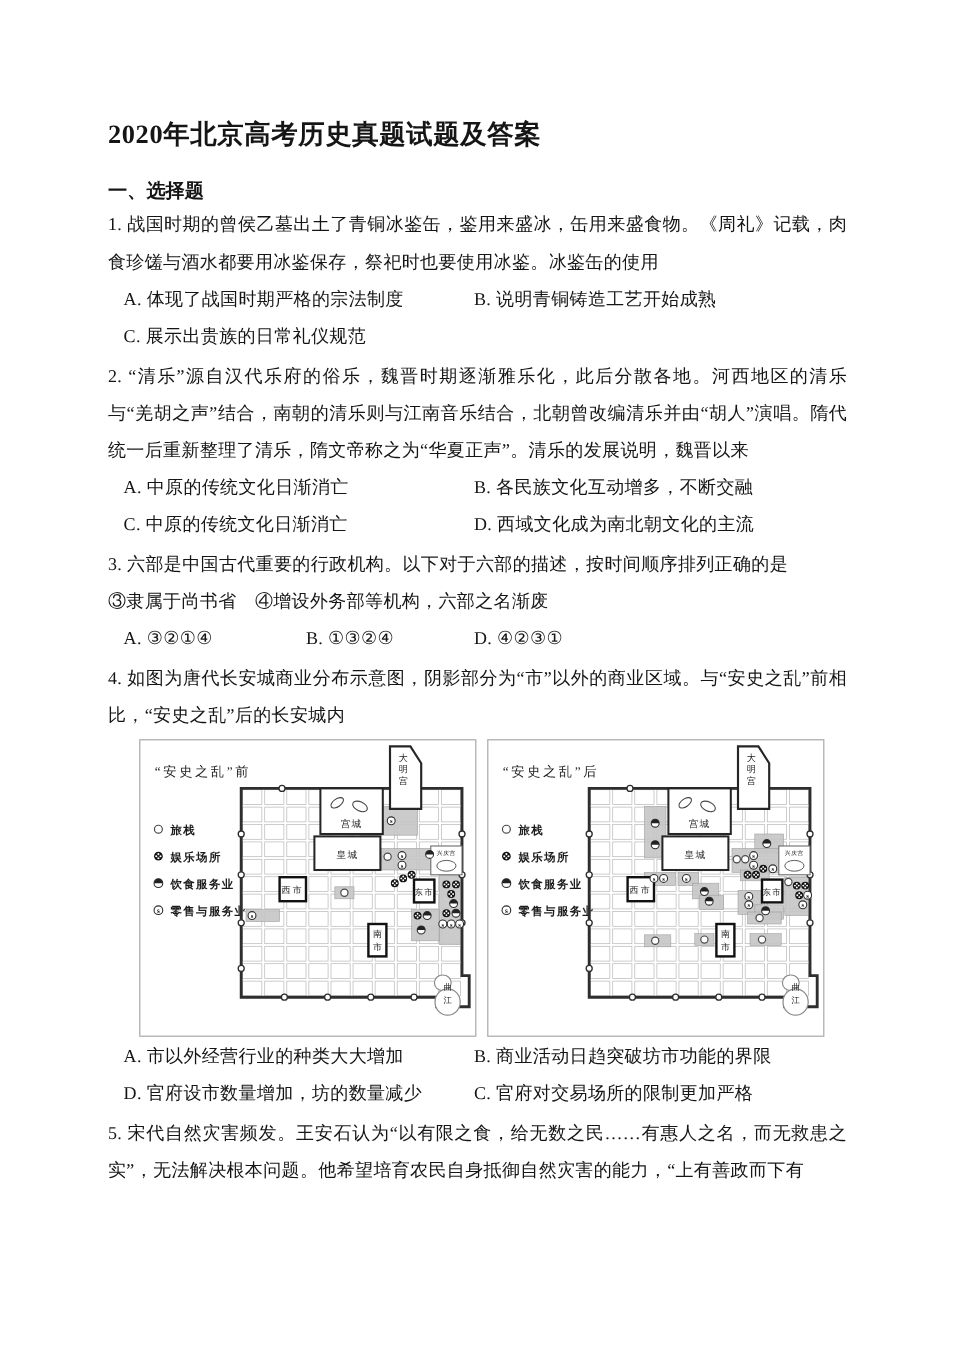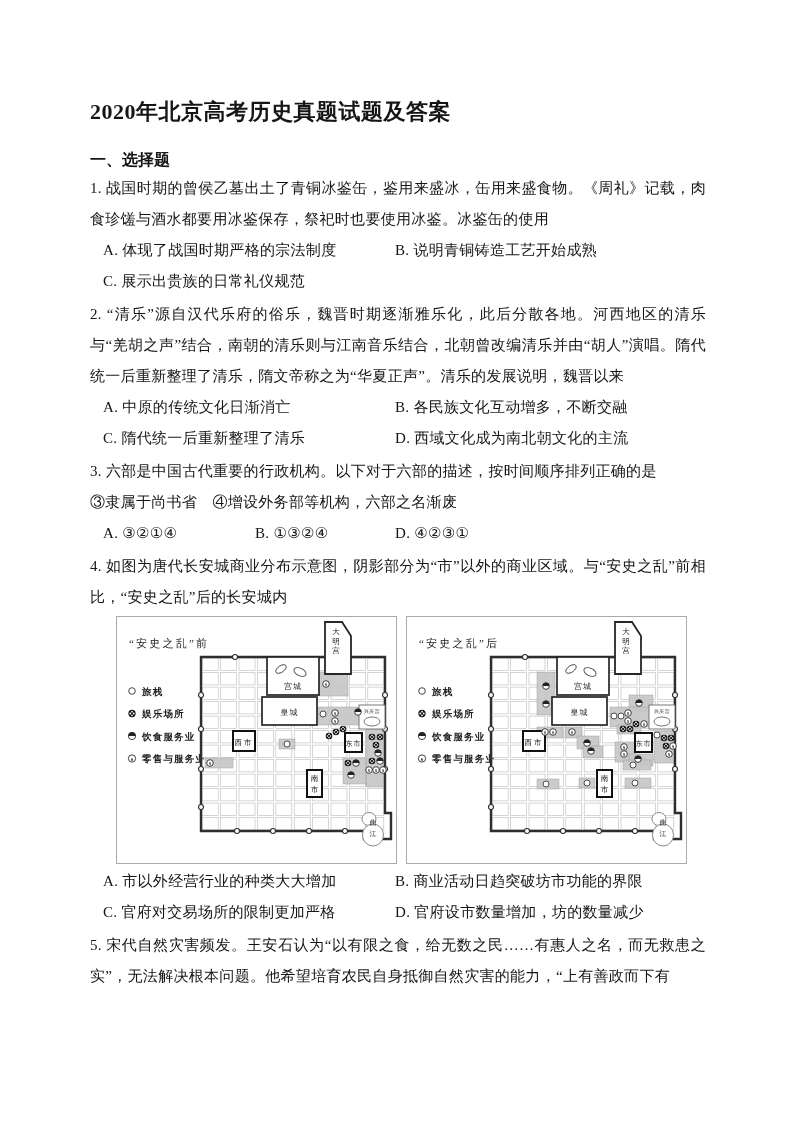--- a/index.html
+++ b/index.html
@@ -28,21 +28,21 @@
   <div class="opts2">
     <span>A. 体现了战国时期严格的宗法制度</span>
     <span>B. 说明青铜铸造工艺开始成熟</span>
     <span>C. 展示出贵族的日常礼仪规范</span>
   </div>
 
   <p class="line stem">2. “清乐”源自汉代乐府的俗乐，魏晋时期逐渐雅乐化，此后分散各地。河西地区的清乐与“羌胡之声”结合，南朝的清乐则与江南音乐结合，北朝曾改编清乐并由“胡人”演唱。隋代统一后重新整理了清乐，隋文帝称之为“华夏正声”。清乐的发展说明，魏晋以来</p>
   <div class="opts2">
     <span>A. 中原的传统文化日渐消亡</span>
     <span>B. 各民族文化互动增多，不断交融</span>
-    <span>C. 隋代统一后重新整理了清乐</span>
+    <span>C. 中原的传统文化日渐消亡</span>
     <span>D. 西域文化成为南北朝文化的主流</span>
   </div>
 
   <p class="line stem">3. 六部是中国古代重要的行政机构。以下对于六部的描述，按时间顺序排列正确的是</p>
   <p class="line">③隶属于尚书省　④增设外务部等机构，六部之名渐废</p>
   <div class="opts4">
     <span>A. ③②①④</span>
     <span>B. ①③②④</span>
     <span>D. ④②③①</span>
   </div>
@@ -556,19 +556,19 @@
           <circle cx="180" cy="166" r="3" fill="#fff" stroke="#4a4a4a" stroke-width="1"></circle>
           <circle cx="228" cy="166" r="3" fill="#fff" stroke="#4a4a4a" stroke-width="1"></circle>
           <circle cx="139" cy="167" r="3" fill="#fff" stroke="#4a4a4a" stroke-width="1"></circle>
         </svg>
     </div>
   </div>
 
   <div class="opts2">
     <span>A. 市以外经营行业的种类大大增加</span>
     <span>B. 商业活动日趋突破坊市功能的界限</span>
+    <span>D. 官府设市数量增加，坊的数量减少</span>
     <span>C. 官府对交易场所的限制更加严格</span>
-    <span>D. 官府设市数量增加，坊的数量减少</span>
   </div>
 
   <p class="line stem">5. 宋代自然灾害频发。王安石认为“以有限之食，给无数之民……有惠人之名，而无救患之实”，无法解决根本问题。他希望培育农民自身抵御自然灾害的能力，“上有善政而下有</p>
 
 </div>
 
 </body></html>

